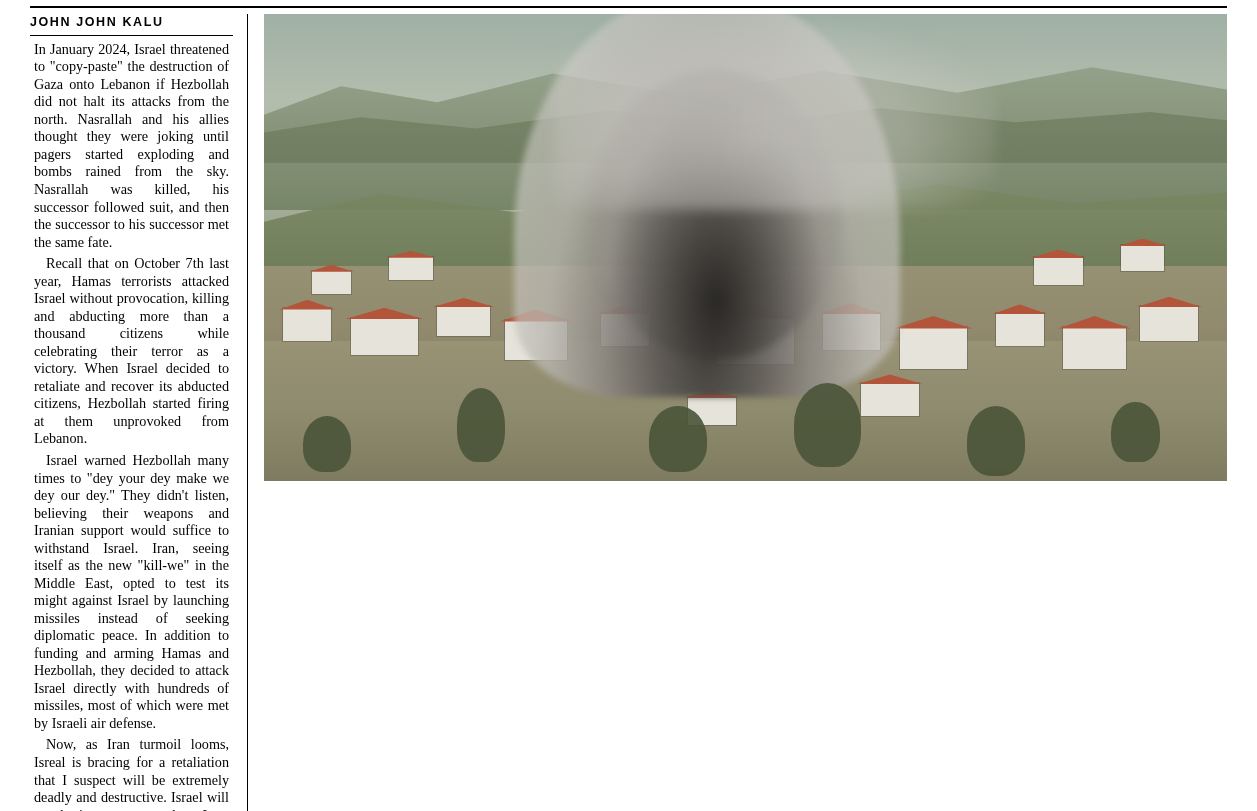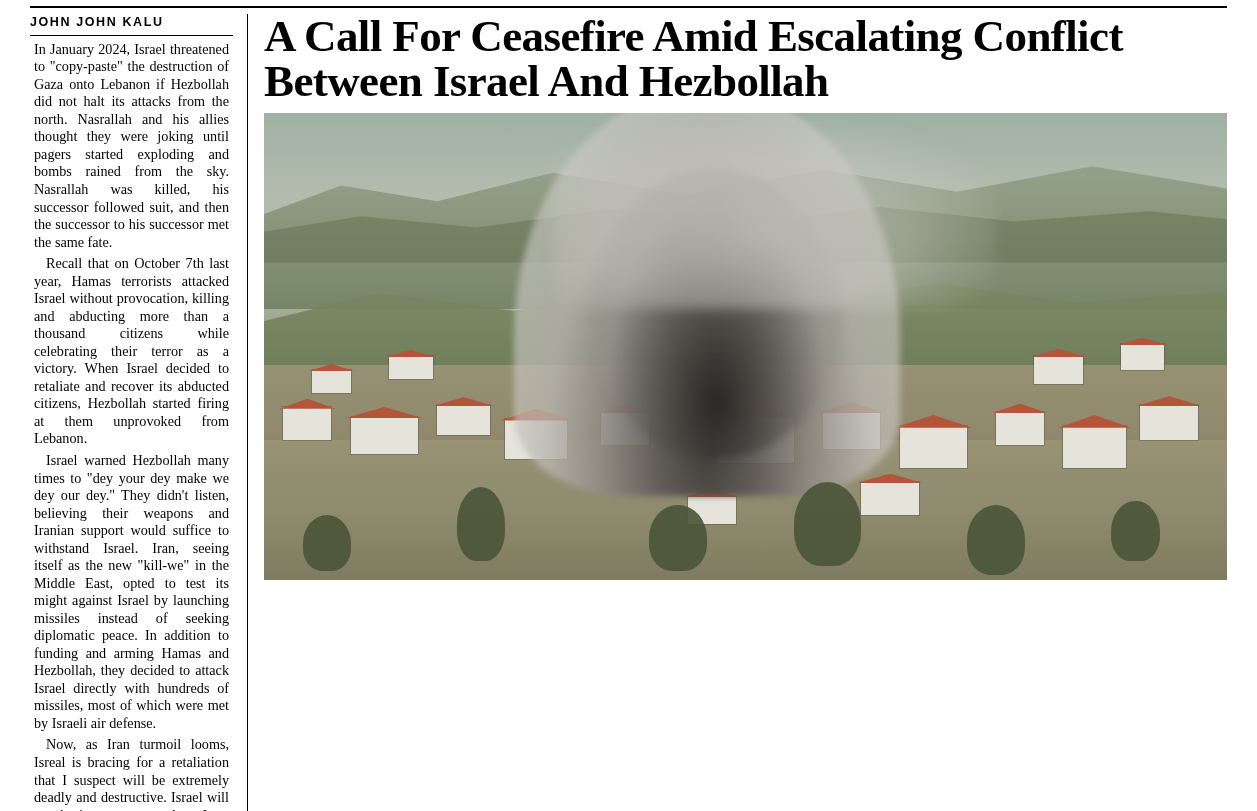--- a/index.html
+++ b/index.html
@@ -184,21 +184,20 @@
       <div class="lead-body">
         <p>In January 2024, Israel threatened to "copy-paste" the destruction of Gaza onto Lebanon if Hezbollah did not halt its attacks from the north. Nasrallah and his allies thought they were joking until pagers started exploding and bombs rained from the sky. Nasrallah was killed, his successor followed suit, and then the successor to his successor met the same fate.</p>
         <p>Recall that on October 7th last year, Hamas terrorists attacked Israel without provocation, killing and abducting more than a thousand citizens while celebrating their terror as a victory. When Israel decided to retaliate and recover its abducted citizens, Hezbollah started firing at them unprovoked from Lebanon.</p>
         <p>Israel warned Hezbollah many times to "dey your dey make we dey our dey." They didn't listen, believing their weapons and Iranian support would suffice to withstand Israel. Iran, seeing itself as the new "kill-we" in the Middle East, opted to test its might against Israel by launching missiles instead of seeking diplomatic peace. In addition to funding and arming Hamas and Hezbollah, they decided to attack Israel directly with hundreds of missiles, most of which were met by Israeli air defense.</p>
         <p>Now, as Iran turmoil looms, Isreal is bracing for a retaliation that I suspect will be extremely deadly and destructive. Israel will not hesitate to respond to Iran, especially since they were attacked first. It's likely that Israel will target Iran's economic and military infrastructure.</p>
 
       </div>
     </div>
 
     <div class="right-col">
-      <h1 class="headline">A Call For Ceasefire Amid Escalating Conflict Between Israel And Hezbollah</h1>
 
       <div class="hero">
         <div class="sky"></div>
         <div class="hills-far"></div>
         <div class="ridge-dark"></div>
         <div class="hills-mid"></div>
         <div class="town"></div>
         <div class="fieldstrip"></div>
 
         <div class="bldg" style="left:2%;  bottom:30%; width:5%;   height:7%;"></div>

